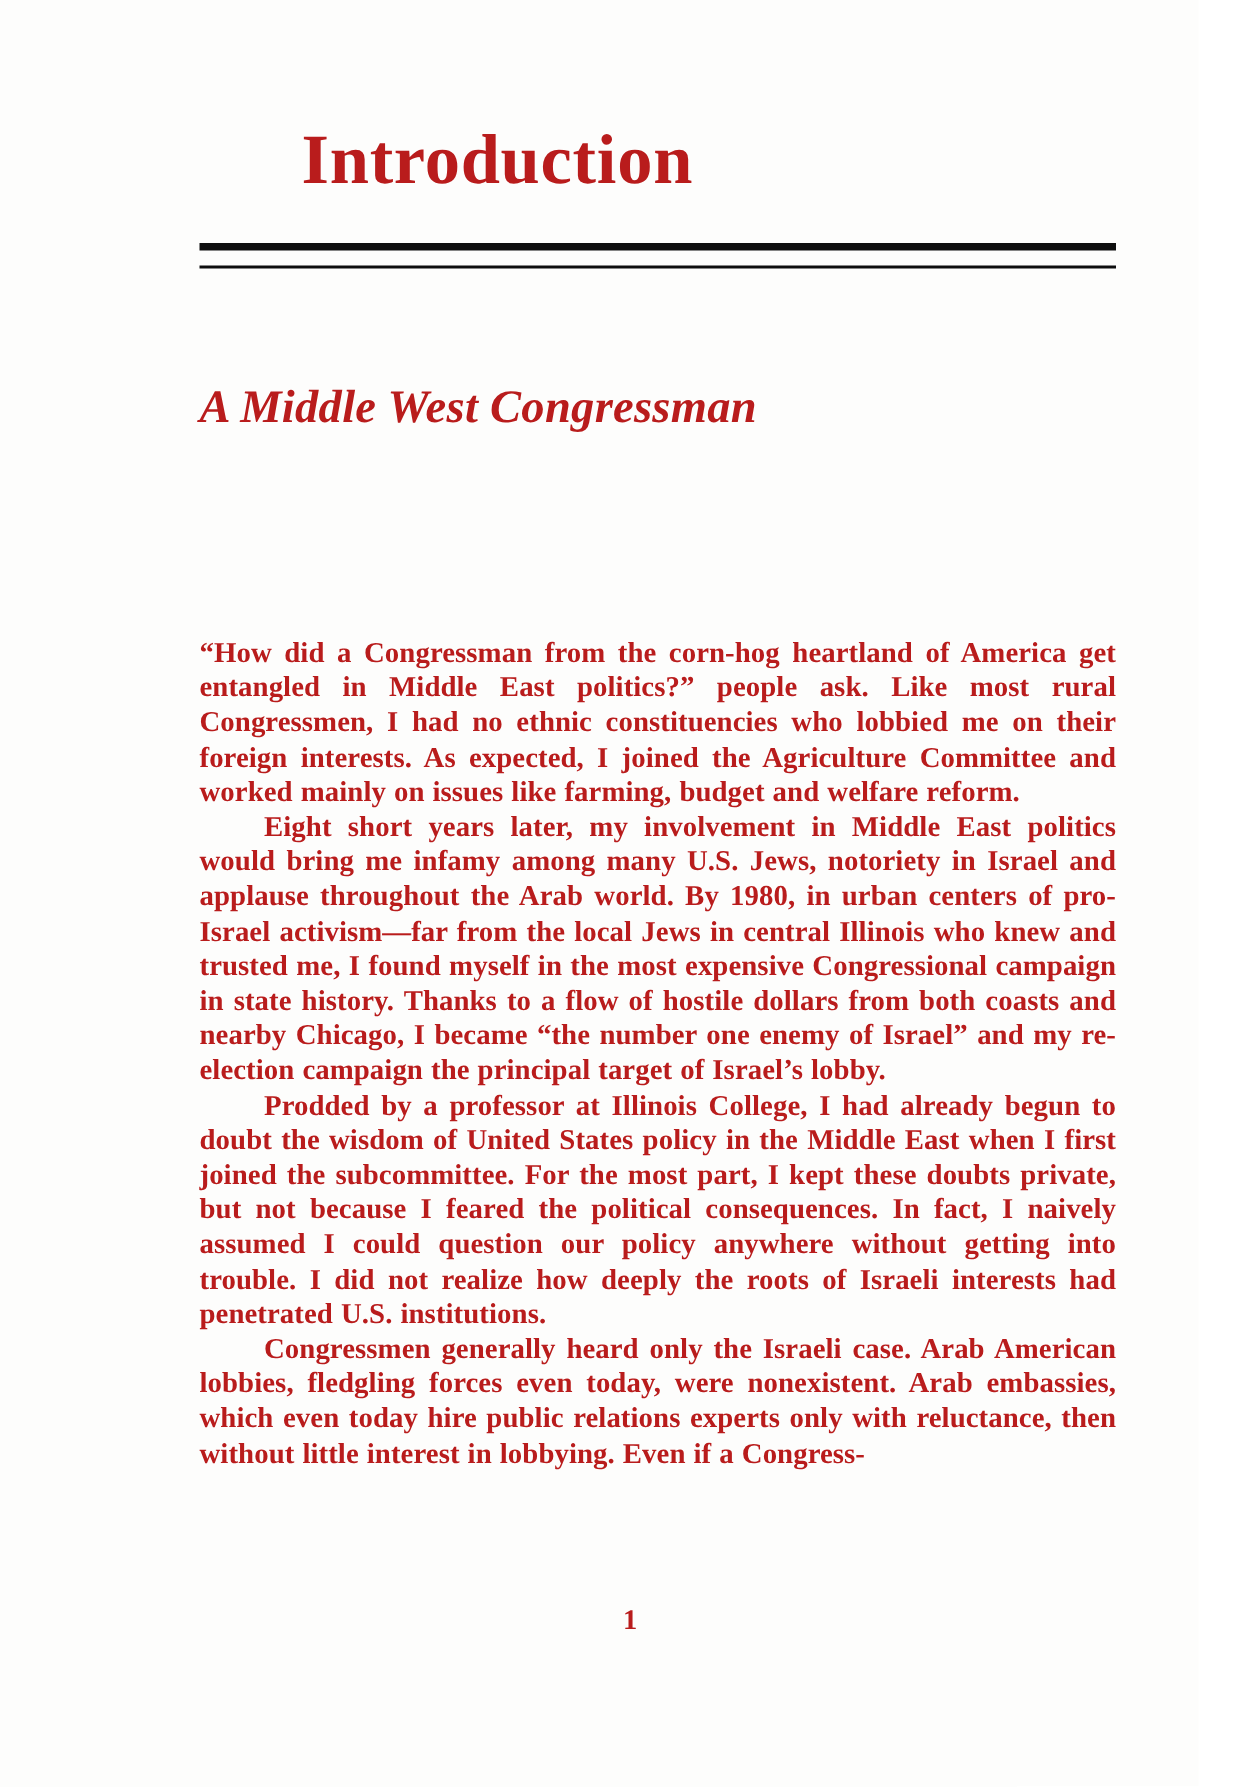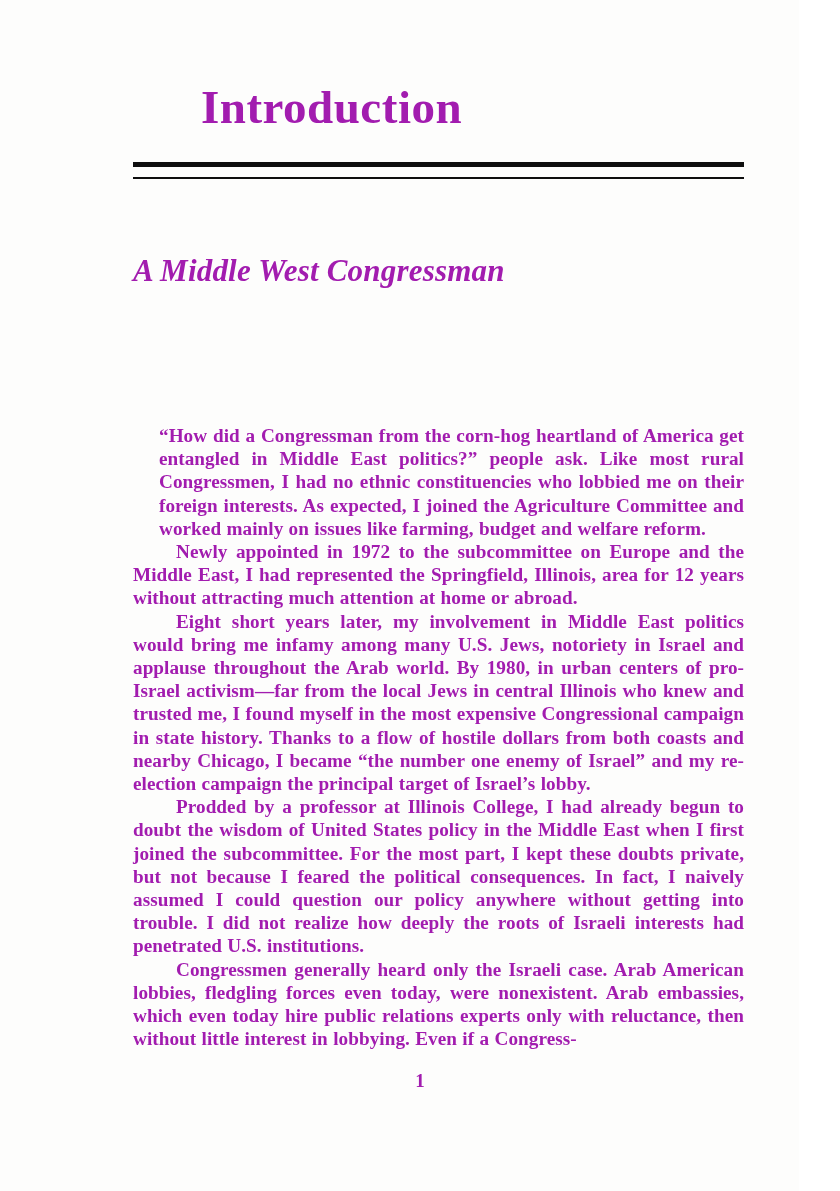--- a/index.html
+++ b/index.html
@@ -6,21 +6,21 @@
     margin: 0;
     padding: 0;
     background: #ffffff;
   }
   .page {
     position: relative;
     width: 799px;
     height: 1191px;
     background: #fdfdfc;
     font-family: "Liberation Serif", "DejaVu Serif", serif;
-    color: #a21caf;
+    color: #b91c1c;
     overflow: hidden;
   }
   .chapter-title {
     position: absolute;
     left: 201px;
     top: 80px;
     margin: 0;
     font-size: 47px;
     font-weight: 700;
     line-height: 1.15;
@@ -66,21 +66,20 @@
     text-align: justify;
     letter-spacing: 0.05px;
     word-spacing: 0.5px;
   }
   .body-text p {
     margin: 0;
     text-indent: 43px;
   }
   .body-text p.no-indent {
     text-indent: 0;
-    margin-left: 26px;
   }
   .page-number {
     position: absolute;
     left: 0;
     top: 1070px;
     width: 840px;
     text-align: center;
     font-size: 19px;
     font-weight: 700;
   }
@@ -96,21 +95,20 @@
     <div class="rule-thick"></div>
     <div class="rule-thin"></div>
   </div>
 
   <h2 class="section-heading">
     <span>A Middle West Congressman</span>
   </h2>
 
   <div class="body-text">
     <p class="no-indent">“How did a Congressman from the corn-hog heartland of America get entangled in Middle East politics?” people ask. Like most rural Congressmen, I had no ethnic constituencies who lobbied me on their foreign interests. As expected, I joined the Agriculture Committee and worked mainly on issues like farming, budget and welfare reform.</p>
-    <p>Newly appointed in 1972 to the subcommittee on Europe and the Middle East, I had represented the Springfield, Illinois, area for 12 years without attracting much attention at home or abroad.</p>
     <p>Eight short years later, my involvement in Middle East politics would bring me infamy among many U.S. Jews, notoriety in Israel and applause throughout the Arab world. By 1980, in urban centers of pro-Israel activism—far from the local Jews in central Illinois who knew and trusted me, I found myself in the most expensive Congressional campaign in state history. Thanks to a flow of hostile dollars from both coasts and nearby Chicago, I became “the number one enemy of Israel” and my re-election campaign the principal target of Israel’s lobby.</p>
     <p>Prodded by a professor at Illinois College, I had already begun to doubt the wisdom of United States policy in the Middle East when I first joined the subcommittee. For the most part, I kept these doubts private, but not because I feared the political consequences. In fact, I naively assumed I could question our policy anywhere without getting into trouble. I did not realize how deeply the roots of Israeli interests had penetrated U.S. institutions.</p>
     <p>Congressmen generally heard only the Israeli case. Arab American lobbies, fledgling forces even today, were nonexistent. Arab embassies, which even today hire public relations experts only with reluctance, then without little interest in lobbying. Even if a Congress-</p>
   </div>
 
   <div class="page-number">1</div>
 
 </div>
 
 </body></html>

